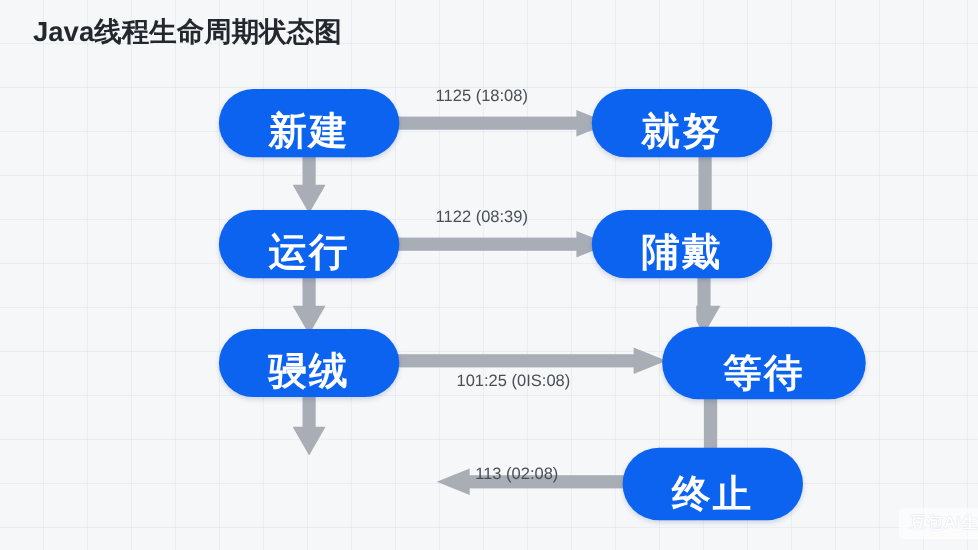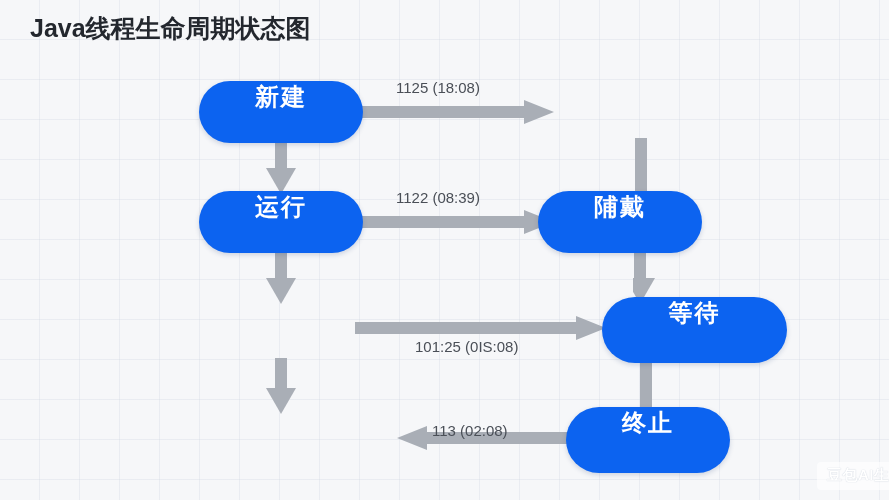--- a/index.html
+++ b/index.html
@@ -35,23 +35,23 @@
     color: #23272e;
     letter-spacing: 0px;
     white-space: nowrap;
   }
   .node {
     position: absolute;
     background: #0c63f0;
     color: #ffffff;
     border-radius: 40px;
     display: flex;
-    align-items: flex-start;
+    align-items: flex-end;
     justify-content: center;
-    font-size: 24px;
+    font-size: 35px;
     font-weight: bold;
     letter-spacing: 2px;
     box-shadow: 0 2px 5px rgba(20,50,110,0.18);
     box-sizing: border-box;
     white-space: nowrap;
   }
   .node-label {
     pointer-events: none;
   }
   .conn {
@@ -139,29 +139,35 @@
   <div class="edge-label" style="left:396px; top:189px;">1122 (08:39)</div>
 
   <div class="edge-label" style="left:415px; top:338px;text-align:center;">101:25 (0IS:08)</div>
 
   <div class="edge-label" style="left:432px; top:422px;">113 (02:08)</div>
 
   <div class="node" style="left:199px; top:81px; width:164px; height:62px;">
     <span class="node-label">新建</span>
   </div>
 
+  <div class="node" style="left:538px; top:81px; width:164px; height:62px;">
+    <span class="node-label">就努</span>
+  </div>
 
   <div class="node" style="left:199px; top:191px; width:164px; height:62px;">
     <span class="node-label">运行</span>
   </div>
 
   <div class="node" style="left:538px; top:191px; width:164px; height:62px;">
     <span class="node-label">陠戴</span>
   </div>
 
+  <div class="node" style="left:199px; top:299px; width:164px; height:62px;">
+    <span class="node-label">骎绒</span>
+  </div>
 
   <div class="node" style="left:602px; top:297px; width:185px; height:66px;">
     <span class="node-label">等待</span>
   </div>
 
 
   <div class="node" style="left:566px; top:407px; width:164px; height:66px;">
     <span class="node-label">终止</span>
   </div>
 

